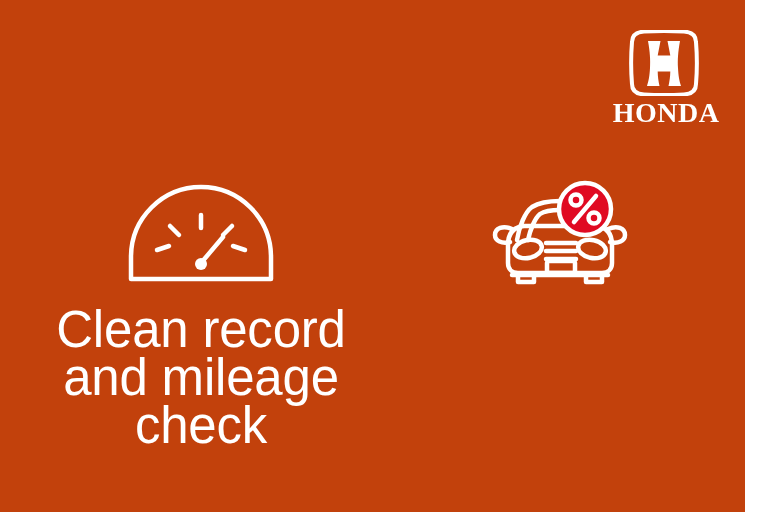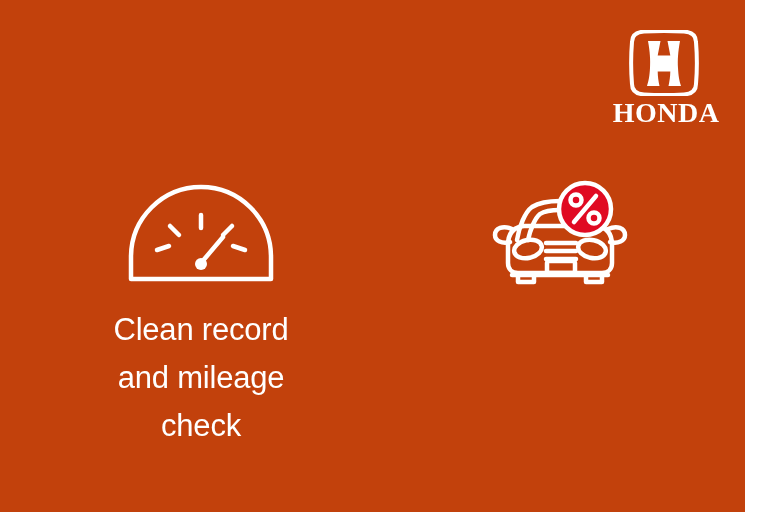--- a/index.html
+++ b/index.html
@@ -54,21 +54,21 @@
   #feature-finance-offers { left: 395px; }
 
   .feature-icon {
     height: 110px;
     display: block;
     margin: 0 auto;
   }
   .feature-caption {
     margin-top: 16px;
     color: #FFFFFF;
-    font-size: 31px;
+    font-size: 51px;
     line-height: 48px;
     font-weight: 400;
     letter-spacing: -0.2px;
     white-space: pre-line;
   }
 </style>
 </head>
 <body>
 
 <div id="banner">

